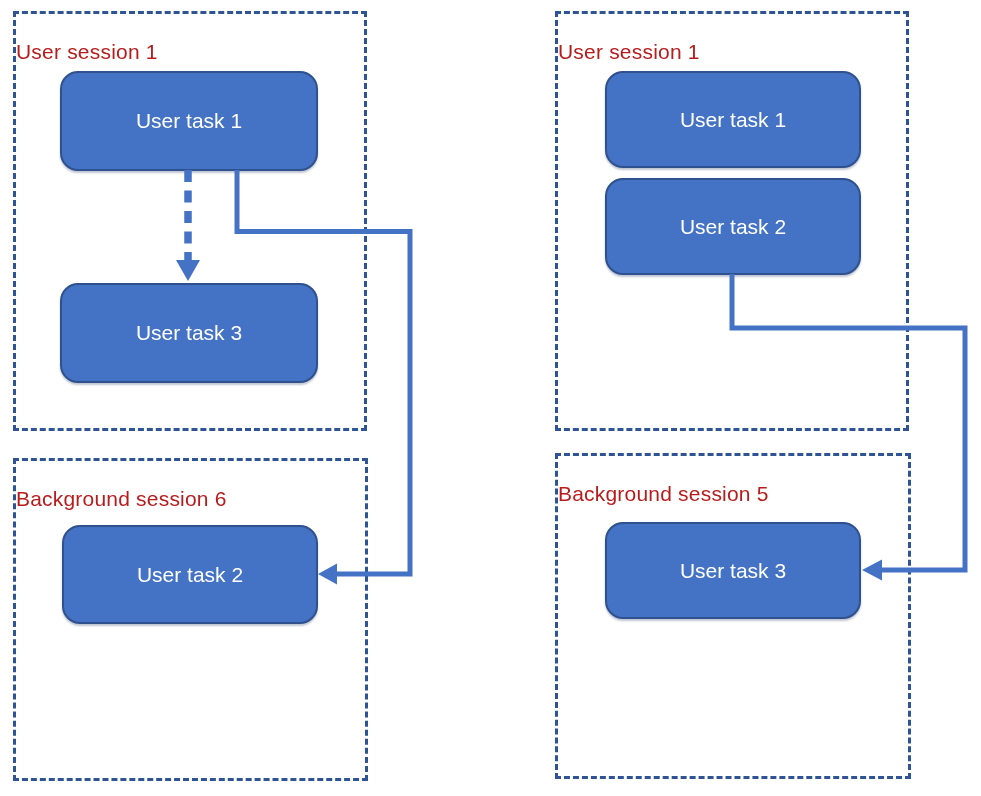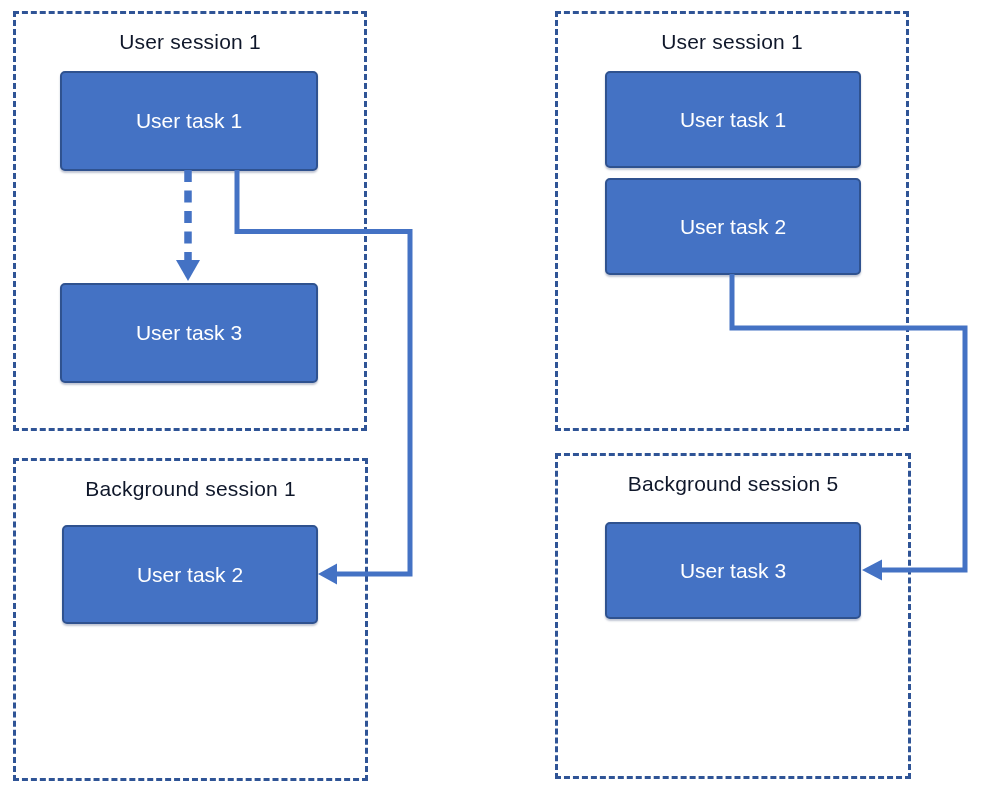--- a/index.html
+++ b/index.html
@@ -13,32 +13,32 @@
   }
   .session {
     position: absolute;
     box-sizing: border-box;
     border: 3px dashed #2F5496;
     background: transparent;
   }
   .session-title {
     position: absolute;
     left: 0; right: 0;
-    top: 16px;
-    text-align: center;
+    top: 26px;
+    text-align: left;
     font-size: 21px;
-    color: #0f172a;
+    color: #b91c1c;
     letter-spacing: 0.2px;
   }
   .task {
     position: absolute;
     box-sizing: border-box;
     background: #4472C4;
     border: 2px solid #2F528F;
-    border-radius: 5px;
+    border-radius: 18px;
     color: #FFFFFF;
     font-size: 21px;
     display: flex;
     align-items: center;
     justify-content: center;
     box-shadow: 0 2px 2px rgba(46, 62, 109, 0.30);
   }
   #us1 { left: 13px;  top: 11px;  width: 354px; height: 420px; }
   #bs1 { left: 13px;  top: 458px; width: 355px; height: 323px; }
   #us2 { left: 555px; top: 11px;  width: 354px; height: 420px; }
@@ -60,21 +60,21 @@
 </head>
 <body>
 
 <div id="canvas">
 
   <div class="session" id="us1">
     <div class="session-title">User session 1</div>
   </div>
 
   <div class="session" id="bs1">
-    <div class="session-title">Background session 1</div>
+    <div class="session-title">Background session 6</div>
   </div>
 
   <div class="session" id="us2">
     <div class="session-title">User session 1</div>
   </div>
 
   <div class="session" id="bs2">
     <div class="session-title">Background session 5</div>
   </div>
 

